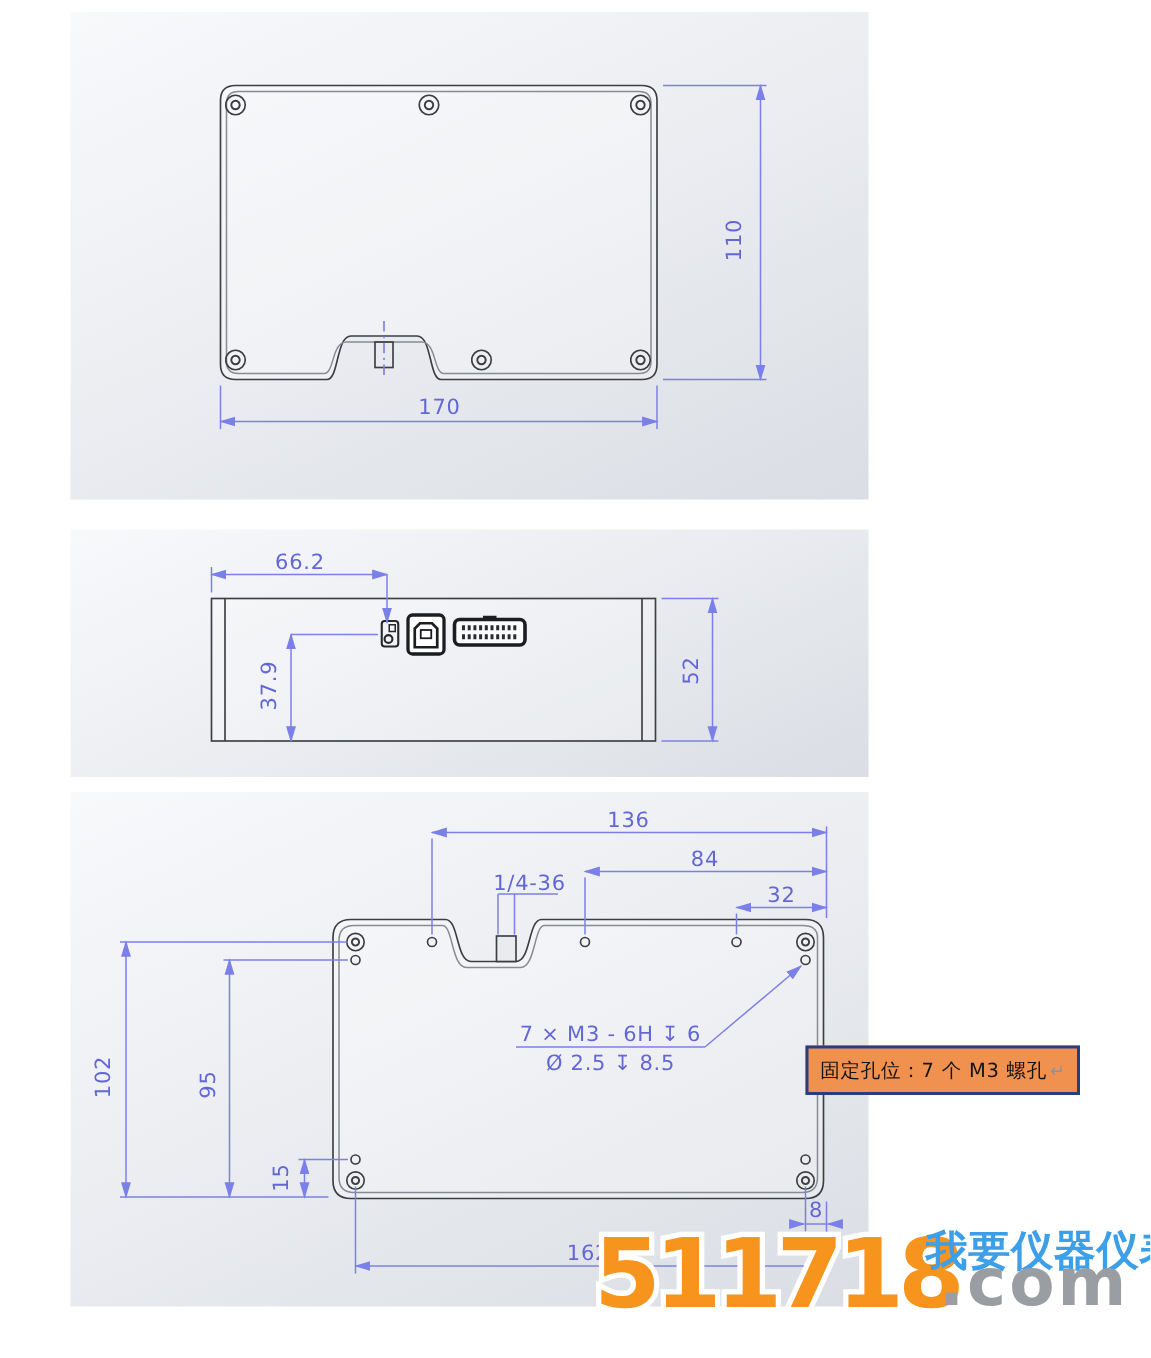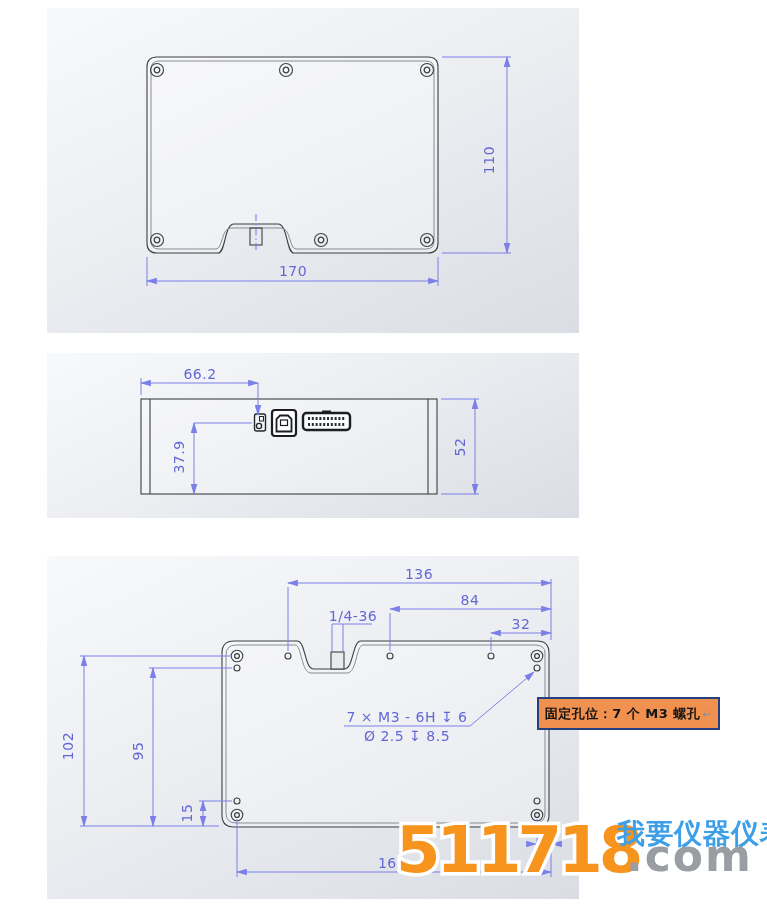--- a/index.html
+++ b/index.html
@@ -2,28 +2,28 @@
 <html><head>
 <meta charset="utf-8">
 <style>
   html,body{margin:0;padding:0;background:#ffffff;}
   .page{position:relative;width:767px;height:905px;background:#fff;overflow:hidden;
         font-family:"DejaVu Sans",sans-serif;}
   .panel{position:absolute;left:47px;width:532px;
          background:linear-gradient(155deg,#f8f9fb 0%,#eceef2 45%,#dadde3 100%);}
   #panel-top{top:8px;height:325px;}
   #panel-side{top:353px;height:165px;}
-  #panel-bottom{top:556px;height:343px;}
+  #panel-bottom{top:528px;height:343px;}
   svg{display:block;}
   .dimtext{font-family:"DejaVu Sans",sans-serif;font-size:14px;fill:#6367d6;letter-spacing:.5px;}
   .notetext{font-family:"DejaVu Sans",sans-serif;font-size:14px;fill:#6367d6;letter-spacing:.5px;}
   .callout{position:absolute;left:537px;top:697px;width:183px;height:33px;box-sizing:border-box;
            background:#f09150;border:2px solid #24407e;display:flex;align-items:center;
            justify-content:center;z-index:5;white-space:nowrap;}
-  .callout .ctext{font-size:13px;font-weight:bold;color:#141414;letter-spacing:.5px;
+  .callout .ctext{font-size:13px;font-weight:normal;color:#141414;letter-spacing:.5px;
            font-family:"DejaVu Sans",sans-serif;}
   .callout .ret{font-size:12px;color:#8a93a3;margin-left:2px;}
   .watermark{position:absolute;left:396px;top:810px;width:366px;height:88px;z-index:6;pointer-events:none;}
   .outlined{position:relative;display:inline-block;line-height:1;}
   .outlined .stroke{position:absolute;left:0;top:0;color:transparent;z-index:0;}
   .outlined .fill{position:relative;z-index:1;}
   .wm-digits{position:absolute;left:0;top:8px;font-size:64px;font-weight:900;
              letter-spacing:-4px;color:#f7941e;}
   .wm-digits .stroke{-webkit-text-stroke:7px #ffffff;}
   .wm-tld{position:absolute;left:230px;top:24px;font-size:44px;font-weight:900;

